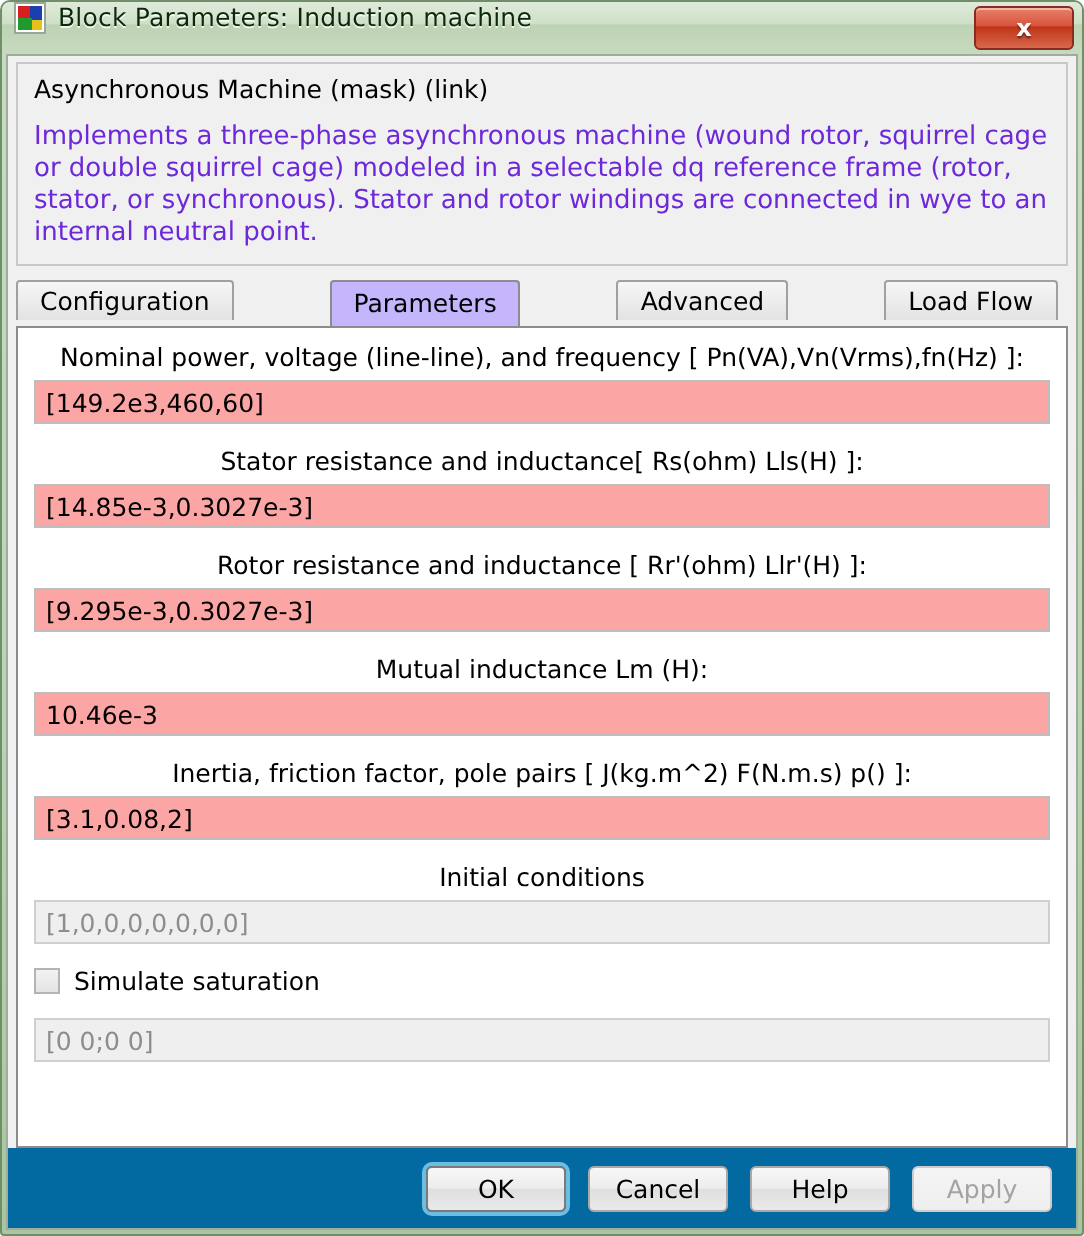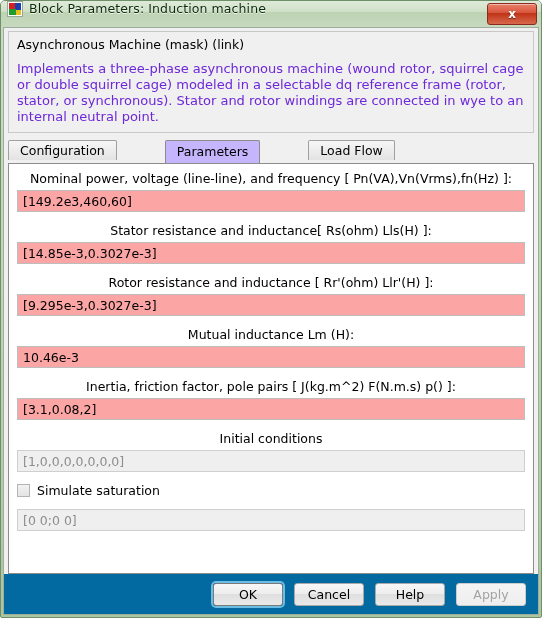--- a/index.html
+++ b/index.html
@@ -266,20 +266,21 @@
   <div class="client">
 
     <div class="desc-box">
       <div class="desc-title">Asynchronous Machine (mask) (link)</div>
       <div class="desc-body">Implements a three-phase asynchronous machine (wound rotor, squirrel cage or double squirrel cage) modeled in a selectable dq reference frame (rotor, stator, or synchronous). Stator and rotor windings are connected in wye to an internal neutral point.</div>
     </div>
 
     <div class="tabstrip">
       <div class="tab">Configuration</div>
       <div class="tab active">Parameters</div>
+      <div class="tab">Advanced</div>
       <div class="tab">Load Flow</div>
     </div>
 
     <div class="tabpanel">
 
       <div class="field-label">Nominal power, voltage (line-line), and frequency [ Pn(VA),Vn(Vrms),fn(Hz) ]:</div>
       <input class="text-input" type="text" value="[149.2e3,460,60]" style="">
 
       <div class="field-label">Stator resistance and inductance[ Rs(ohm)  Lls(H) ]:</div>
       <input class="text-input" type="text" value="[14.85e-3,0.3027e-3]" style="">

